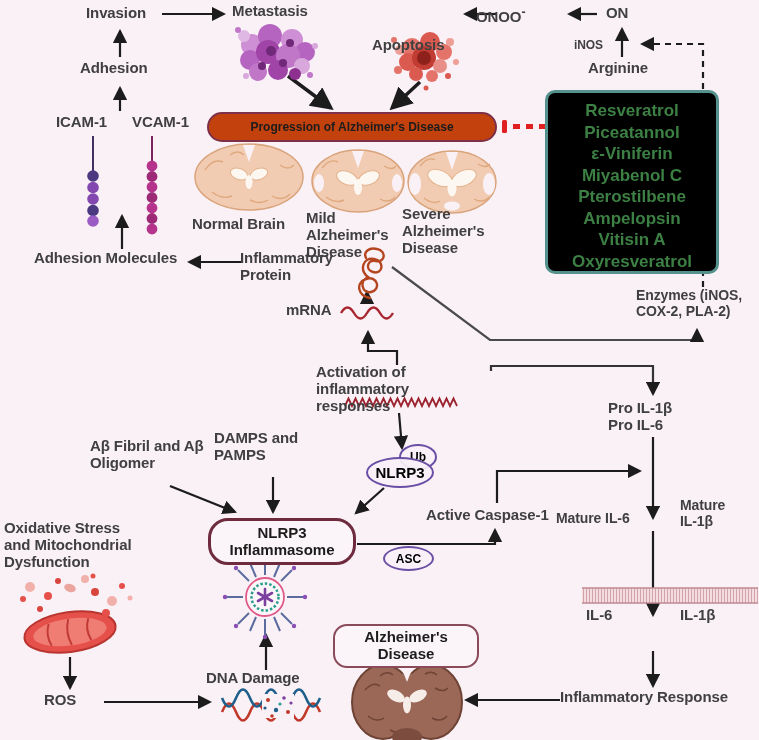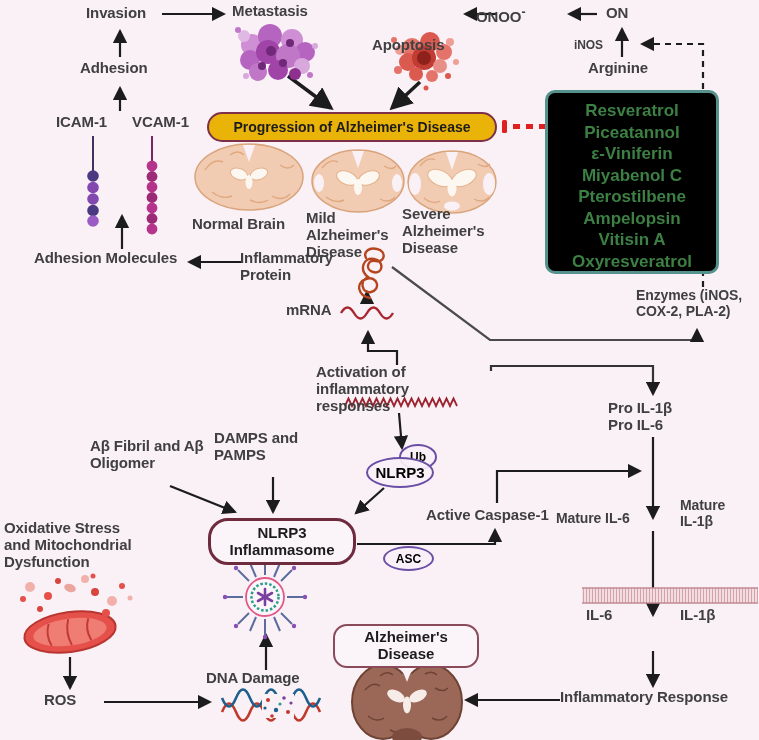--- a/index.html
+++ b/index.html
@@ -12,22 +12,22 @@
     position:absolute;font-weight:bold;font-size:15px;color:#404040;
     text-align:left;line-height:1.13;letter-spacing:-0.1px;
   }
   .sm{font-size:12px;}
   .md{font-size:14px;}
   .box{
     position:absolute;display:flex;align-items:center;justify-content:center;
     text-align:center;font-weight:bold;color:#1c1c1c;
   }
   .pill{
-    border:2.5px solid #7d3048;border-radius:15px;background:#eab308;
-    font-size:14px;
+    border:2.5px solid #7d3048;border-radius:15px;background:#c2410c;
+    font-size:12px;
     text-align:right;
   }
   .nlrp-box{
     border:3px solid #6e2b3e;border-radius:20px;background:#fbf4f8;
     font-size:15px;line-height:1.12;padding:2px 10px;
   }
   .alz-box{
     border:2px solid #8a4a5a;border-radius:14px;background:#fbf4f8;
     font-size:15px;line-height:1.12;padding:2px 14px;
   }

